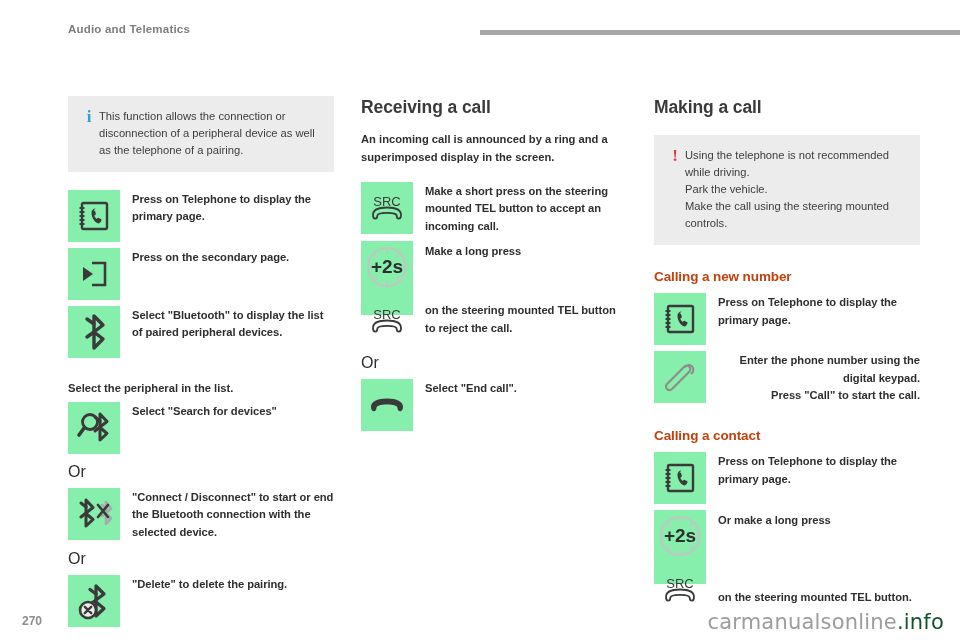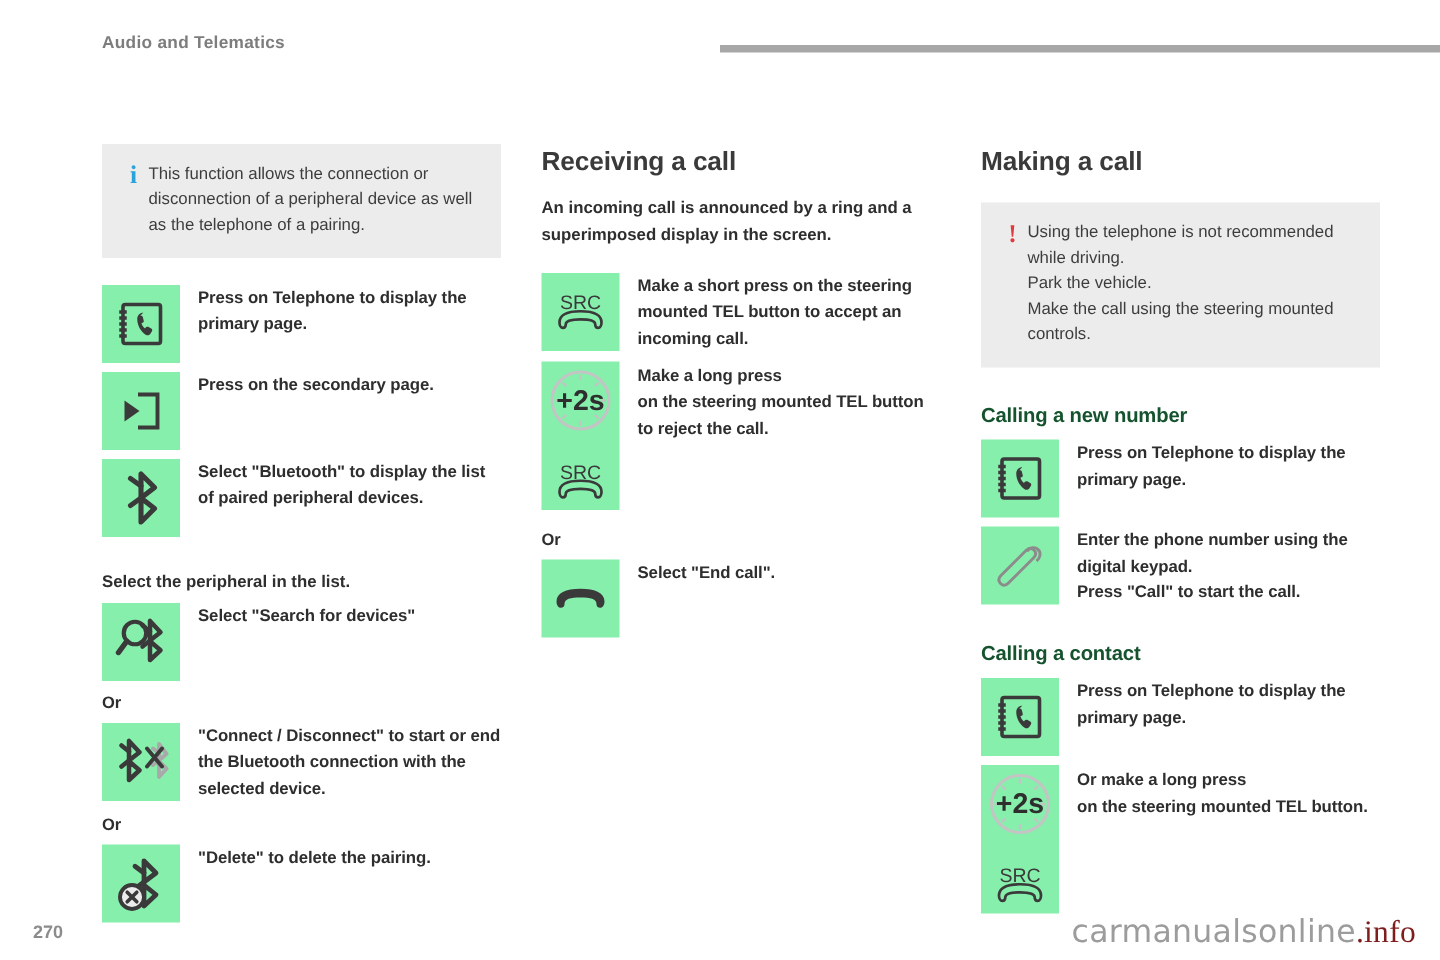--- a/index.html
+++ b/index.html
@@ -62,21 +62,21 @@
     font-size: 17.5px;
     font-weight: bold;
     color: #3a3a3a;
     line-height: 1.33;
     margin: 0 0 16px 0;
     letter-spacing: -.1px;
   }
   h2.sub-title {
     font-size: 13.5px;
     font-weight: bold;
-    color: #14532d;
+    color: #c2410c;
     margin: 24px 0 9px 0;
     letter-spacing: -.1px;
   }
 
   
   .callout {
     background: #ececec;
     display: flex;
     padding: 12px 12px 13px 11px;
     box-sizing: border-box;
@@ -106,49 +106,50 @@
     align-items: flex-start;
   }
   .icon-box {
     width: 52px;
     height: 52px;
     flex: 0 0 52px;
     background: #86efac;
     position: relative;
   }
   .icon-box.tall {
-    height: 99px;
+    height: 74px;
   }
   .icon-box svg { display: block; }
   .row-text {
     margin-left: 12px;
     font-size: 11.2px;
     font-weight: bold;
     line-height: 1.55;
     color: #2e2e2e;
     padding-top: 1px;
     letter-spacing: -.05px;
   }
   .row-text.tall-text {
     min-height: 104px;
     display: flex;
     flex-direction: column;
+    justify-content: space-between;
     padding-top: 2px;
     padding-bottom: 8px;
     box-sizing: border-box;
   }
   .plain-note {
     font-size: 11.2px;
     font-weight: bold;
     color: #2e2e2e;
     margin: 24px 0 8px 0;
   }
   .or-label {
-    font-size: 11px;
-    font-weight: bold;
+    font-size: 16px;
+    font-weight: normal;
     color: #2e2e2e;
     margin: 9px 0 7px 0;
   }
 
   
   .page-number {
     position: absolute;
     left: 22px;
     bottom: 12px;
     font-size: 12px;
@@ -157,21 +158,21 @@
   }
   .watermark {
     position: absolute;
     right: 16px;
     bottom: 6px;
     font-size: 21px;
     color: #9c9c9c;
     letter-spacing: .2px;
     font-family: "DejaVu Sans", sans-serif;
   }
-  .watermark .dim { color: #7f1d1d; font-family: Liberation Serif, serif; }
+  .watermark .dim { color: #14532d; }
 </style>
 </head>
 <body>
 
 <div class="page-header">
   <div class="header-title">Audio and Telematics</div>
   <div class="header-rule"></div>
 </div>
 
 <div class="columns">
@@ -330,21 +331,21 @@
       <div class="row-text">Press on Telephone to display the primary page.</div>
     </div>
 
     <div class="row">
       <div class="icon-box">
         <svg width="52" height="52" viewBox="0 0 52 52">
           <path d="M13 38c-1.6-1.6-1.4-3.6.3-5.3L30 16c1.7-1.7 3.7-1.9 5.3-.3 1.6 1.6 1.4 3.6-.3 5.3L18.3 37.7c-1.7 1.7-3.7 1.9-5.3.3z" fill="none" stroke="#8c8c8c" stroke-width="2"></path>
           <path d="M30.5 16.5c2-2.6 5.5-3.2 7.6-1.1 2.1 2.1 1.5 5.6-1.1 7.6" fill="none" stroke="#8c8c8c" stroke-width="2"></path>
         </svg>
       </div>
-      <div class="row-text" style="white-space:pre-line;">Enter the phone number using the digital keypad.
+      <div class="row-text" style="white-space:pre-line;text-align:right;">Enter the phone number using the digital keypad.
 Press "Call" to start the call.</div>
     </div>
 
     <h2 class="sub-title">Calling a contact</h2>
 
     <div class="row">
       <div class="icon-box">
         <svg width="52" height="52" viewBox="0 0 52 52">
           <g fill="none" stroke="#3a3a3a" stroke-width="2.4">
             <rect x="14" y="13" width="25" height="26" rx="1.5"></rect>

